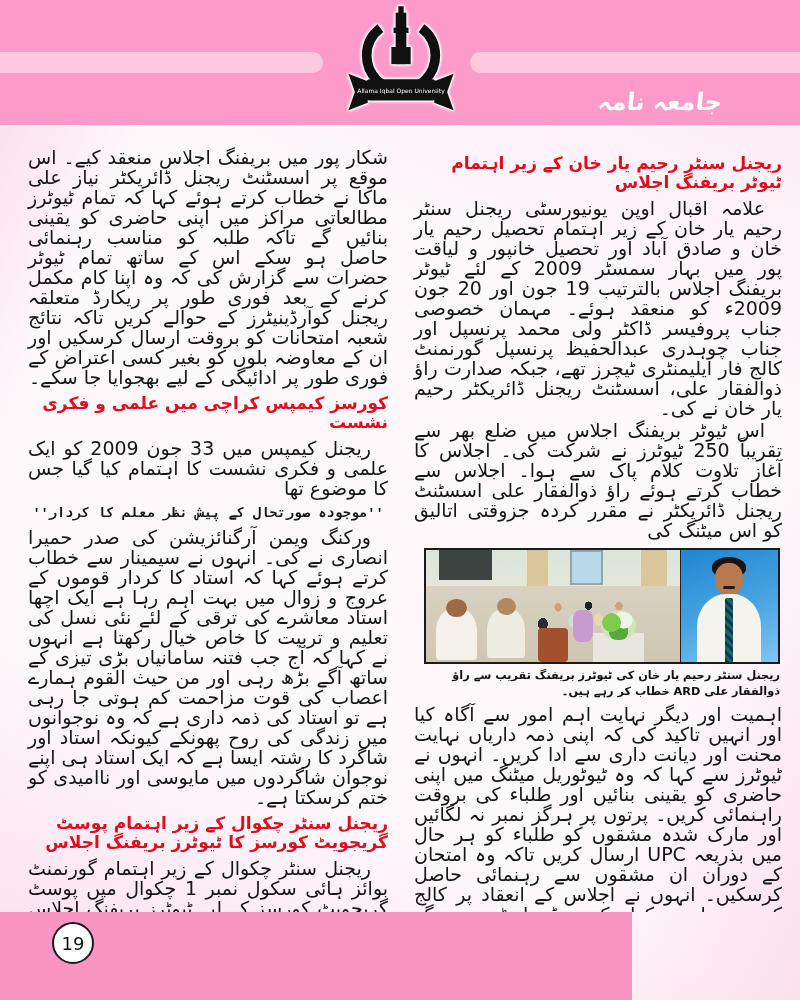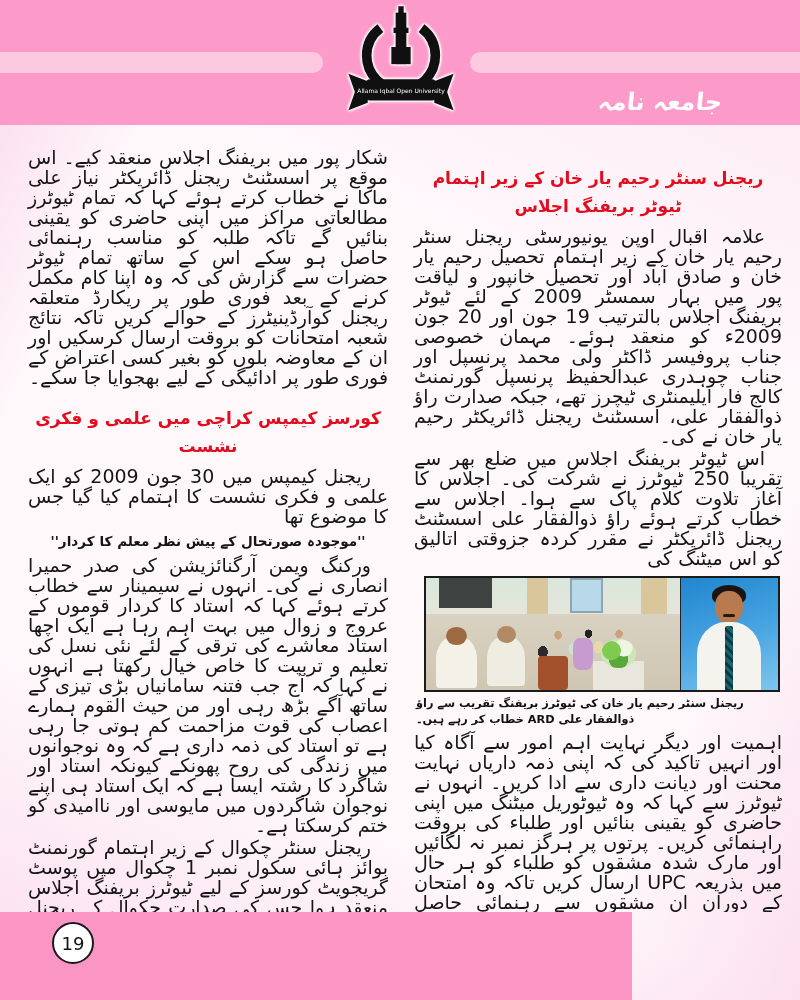--- a/index.html
+++ b/index.html
@@ -36,43 +36,43 @@
   }
   .col { flex:1; direction:rtl; }
   .col-right { max-width:372px; }
   .col-left  { max-width:360px; }
   p.body-text {
     font-size:19px; line-height:20px; color:#151515;
     text-align:justify; text-indent:17px; margin-bottom:2px;
   }
   p.no-indent { text-indent:0; }
   h2.red-head {
-    color:#e30b1e; font-size:17px; line-height:28px; font-weight:bold;
-    text-align:center; margin:17px 0 6px 0;
+    color:#e30b1e; font-size:17px; line-height:19px; font-weight:bold;
+    text-align:right; margin:7px 0 6px 0;
     text-shadow:0 0 1px rgba(255,255,255,.8);
   }
-  .quote-line { font-size:13.6px; line-height:27px; text-align:center; color:#151515; font-weight:bold; }
+  .quote-line { font-size:13.6px; line-height:27px; text-align:center; color:#151515; font-weight:bold;font-family:Liberation Mono, monospace; }
   
   figure.photo-fig { margin:8px 2px 4px 2px; }
   .photo-frame {
     width:356px; height:116px; border:2px solid #1b1b1b; background:#ddd;
     display:flex; direction:ltr;
   }
   .photo-scene { position:relative; flex:2.6; background:linear-gradient(#d9e6dc 0%, #e9e6da 40%, #ded8c8 100%); overflow:hidden; }
   .ps { position:absolute; }
   .photo-portrait { position:relative; flex:1; background:linear-gradient(160deg,#1f86cf 0%, #4aa5e2 55%, #7fc6ef 100%); overflow:hidden; border-left:1px solid #222; }
   .pp-hair { position:absolute; top:7px; left:50%; transform:translateX(-50%); width:34px; height:20px; background:#1c1410; border-radius:50% 50% 40% 40%; }
   .pp-face { position:absolute; top:13px; left:50%; transform:translateX(-50%); width:28px; height:32px; background:#b97a50; border-radius:46%; }
   .pp-mustache { position:absolute; top:36px; left:50%; transform:translateX(-50%); width:12px; height:3px; background:#241a12; border-radius:2px; }
   .pp-shirt { position:absolute; top:44px; left:50%; transform:translateX(-50%); width:64px; height:72px; background:#f4f3ee; border-radius:45% 45% 0 0; }
   .pp-tie { position:absolute; top:48px; left:50%; transform:translateX(-50%); width:8px; height:68px;
             background:repeating-linear-gradient(45deg,#17695a 0 3px,#12325e 3px 6px); border-radius:2px; }
   figcaption.photo-caption {
     font-size:11.3px; font-weight:bold; color:#111; margin-top:4px;
-    text-align:left; line-height:16px;
+    text-align:right; line-height:16px;
   }
   
   .crowd {
     position:absolute; bottom:0; left:0; width:100%; height:68%;
     background:
       radial-gradient(9px 11px at 12% 62%, #f2efe6 60%, transparent 62%),
       radial-gradient(7px 8px  at 12% 40%, #caa27c 60%, transparent 62%),
       radial-gradient(10px 12px at 30% 58%, #efece2 60%, transparent 62%),
       radial-gradient(7px 8px  at 30% 34%, #c59a74 60%, transparent 62%),
       radial-gradient(8px 10px at 46% 50%, #2b2b2e 60%, transparent 62%),
@@ -155,23 +155,24 @@
         <figcaption class="photo-caption">ریجنل سنٹر رحیم یار خان کی ٹیوٹرز بریفنگ تقریب سے راؤ ذوالفقار علی ARD خطاب کر رہے ہیں۔</figcaption>
       </figure>
 
       <p class="body-text no-indent">اہمیت اور دیگر نہایت اہم امور سے آگاہ کیا اور انہیں تاکید کی کہ اپنی ذمہ داریاں نہایت محنت اور دیانت داری سے ادا کریں۔ انہوں نے ٹیوٹرز سے کہا کہ وہ ٹیوٹوریل میٹنگ میں اپنی حاضری کو یقینی بنائیں اور طلباء کی بروقت راہنمائی کریں۔ پرتوں پر ہرگز نمبر نہ لگائیں اور مارک شدہ مشقوں کو طلباء کو ہر حال میں بذریعہ UPC ارسال کریں تاکہ وہ امتحان کے دوران ان مشقوں سے رہنمائی حاصل کرسکیں۔ انہوں نے اجلاس کے انعقاد پر کالج کے پرنسپلز، سکول کے ہیڈ ماسٹرز و دیگر اساتذہ کا شکریہ ادا کیا، آخر میں جناب ڈاکٹر حاجی ولی محمد اور جناب چوہدری عبدالحفیظ نے بھی ٹیوٹر بریفنگ اجلاس سے خطاب کیا۔</p>
 
     </div>
 
     <div class="col col-left">
       <p class="body-text no-indent">شکار پور میں بریفنگ اجلاس منعقد کیے۔ اس موقع پر اسسٹنٹ ریجنل ڈائریکٹر نیاز علی ماکا نے خطاب کرتے ہوئے کہا کہ تمام ٹیوٹرز مطالعاتی مراکز میں اپنی حاضری کو یقینی بنائیں گے تاکہ طلبہ کو مناسب رہنمائی حاصل ہو سکے اس کے ساتھ تمام ٹیوٹر حضرات سے گزارش کی کہ وہ اپنا کام مکمل کرنے کے بعد فوری طور پر ریکارڈ متعلقہ ریجنل کوآرڈینیٹرز کے حوالے کریں تاکہ نتائج شعبہ امتحانات کو بروقت ارسال کرسکیں اور ان کے معاوضہ بلوں کو بغیر کسی اعتراض کے فوری طور پر ادائیگی کے لیے بھجوایا جا سکے۔</p>
       <h2 class="red-head">کورسز کیمپس کراچی میں علمی و فکری نشست</h2>
-      <p class="body-text">ریجنل کیمپس میں 30 جون 2009 کو ایک علمی و فکری نشست کا اہتمام کیا گیا جس کا موضوع تھا</p>
+      <p class="body-text">ریجنل کیمپس میں 33 جون 2009 کو ایک علمی و فکری نشست کا اہتمام کیا گیا جس کا موضوع تھا</p>
       <div class="quote-line">''موجودہ صورتحال کے پیش نظر معلم کا کردار''</div>
       <p class="body-text">ورکنگ ویمن آرگنائزیشن کی صدر حمیرا انصاری نے کی۔ انہوں نے سیمینار سے خطاب کرتے ہوئے کہا کہ استاد کا کردار قوموں کے عروج و زوال میں بہت اہم رہا ہے ایک اچھا استاد معاشرے کی ترقی کے لئے نئی نسل کی تعلیم و تربیت کا خاص خیال رکھتا ہے انہوں نے کہا کہ آج جب فتنہ سامانیاں بڑی تیزی کے ساتھ آگے بڑھ رہی اور من حیث القوم ہمارے اعصاب کی قوت مزاحمت کم ہوتی جا رہی ہے تو استاد کی ذمہ داری ہے کہ وہ نوجوانوں میں زندگی کی روح پھونکے کیونکہ استاد اور شاگرد کا رشتہ ایسا ہے کہ ایک استاد ہی اپنے نوجوان شاگردوں میں مایوسی اور ناامیدی کو ختم کرسکتا ہے۔</p>
+      <h2 class="red-head">ریجنل سنٹر چکوال کے زیر اہتمام پوسٹ گریجویٹ کورسز کا ٹیوٹرز بریفنگ اجلاس</h2>
       <p class="body-text">ریجنل سنٹر چکوال کے زیر اہتمام گورنمنٹ بوائز ہائی سکول نمبر 1 چکوال میں پوسٹ گریجویٹ کورسز کے لیے ٹیوٹرز بریفنگ اجلاس منعقد ہوا جس کی صدارت چکوال کے ریجنل ڈائریکٹر جناب آفتاب احمد مغل نے کی جبکہ مہمان خصوصی EDO ایجوکیشن جناب اسد نعیم منوچہر تھے۔</p>
 
     </div>
 
   </div>
 
   <div class="footer">
     <div class="page-badge">19</div>
   </div>
 

